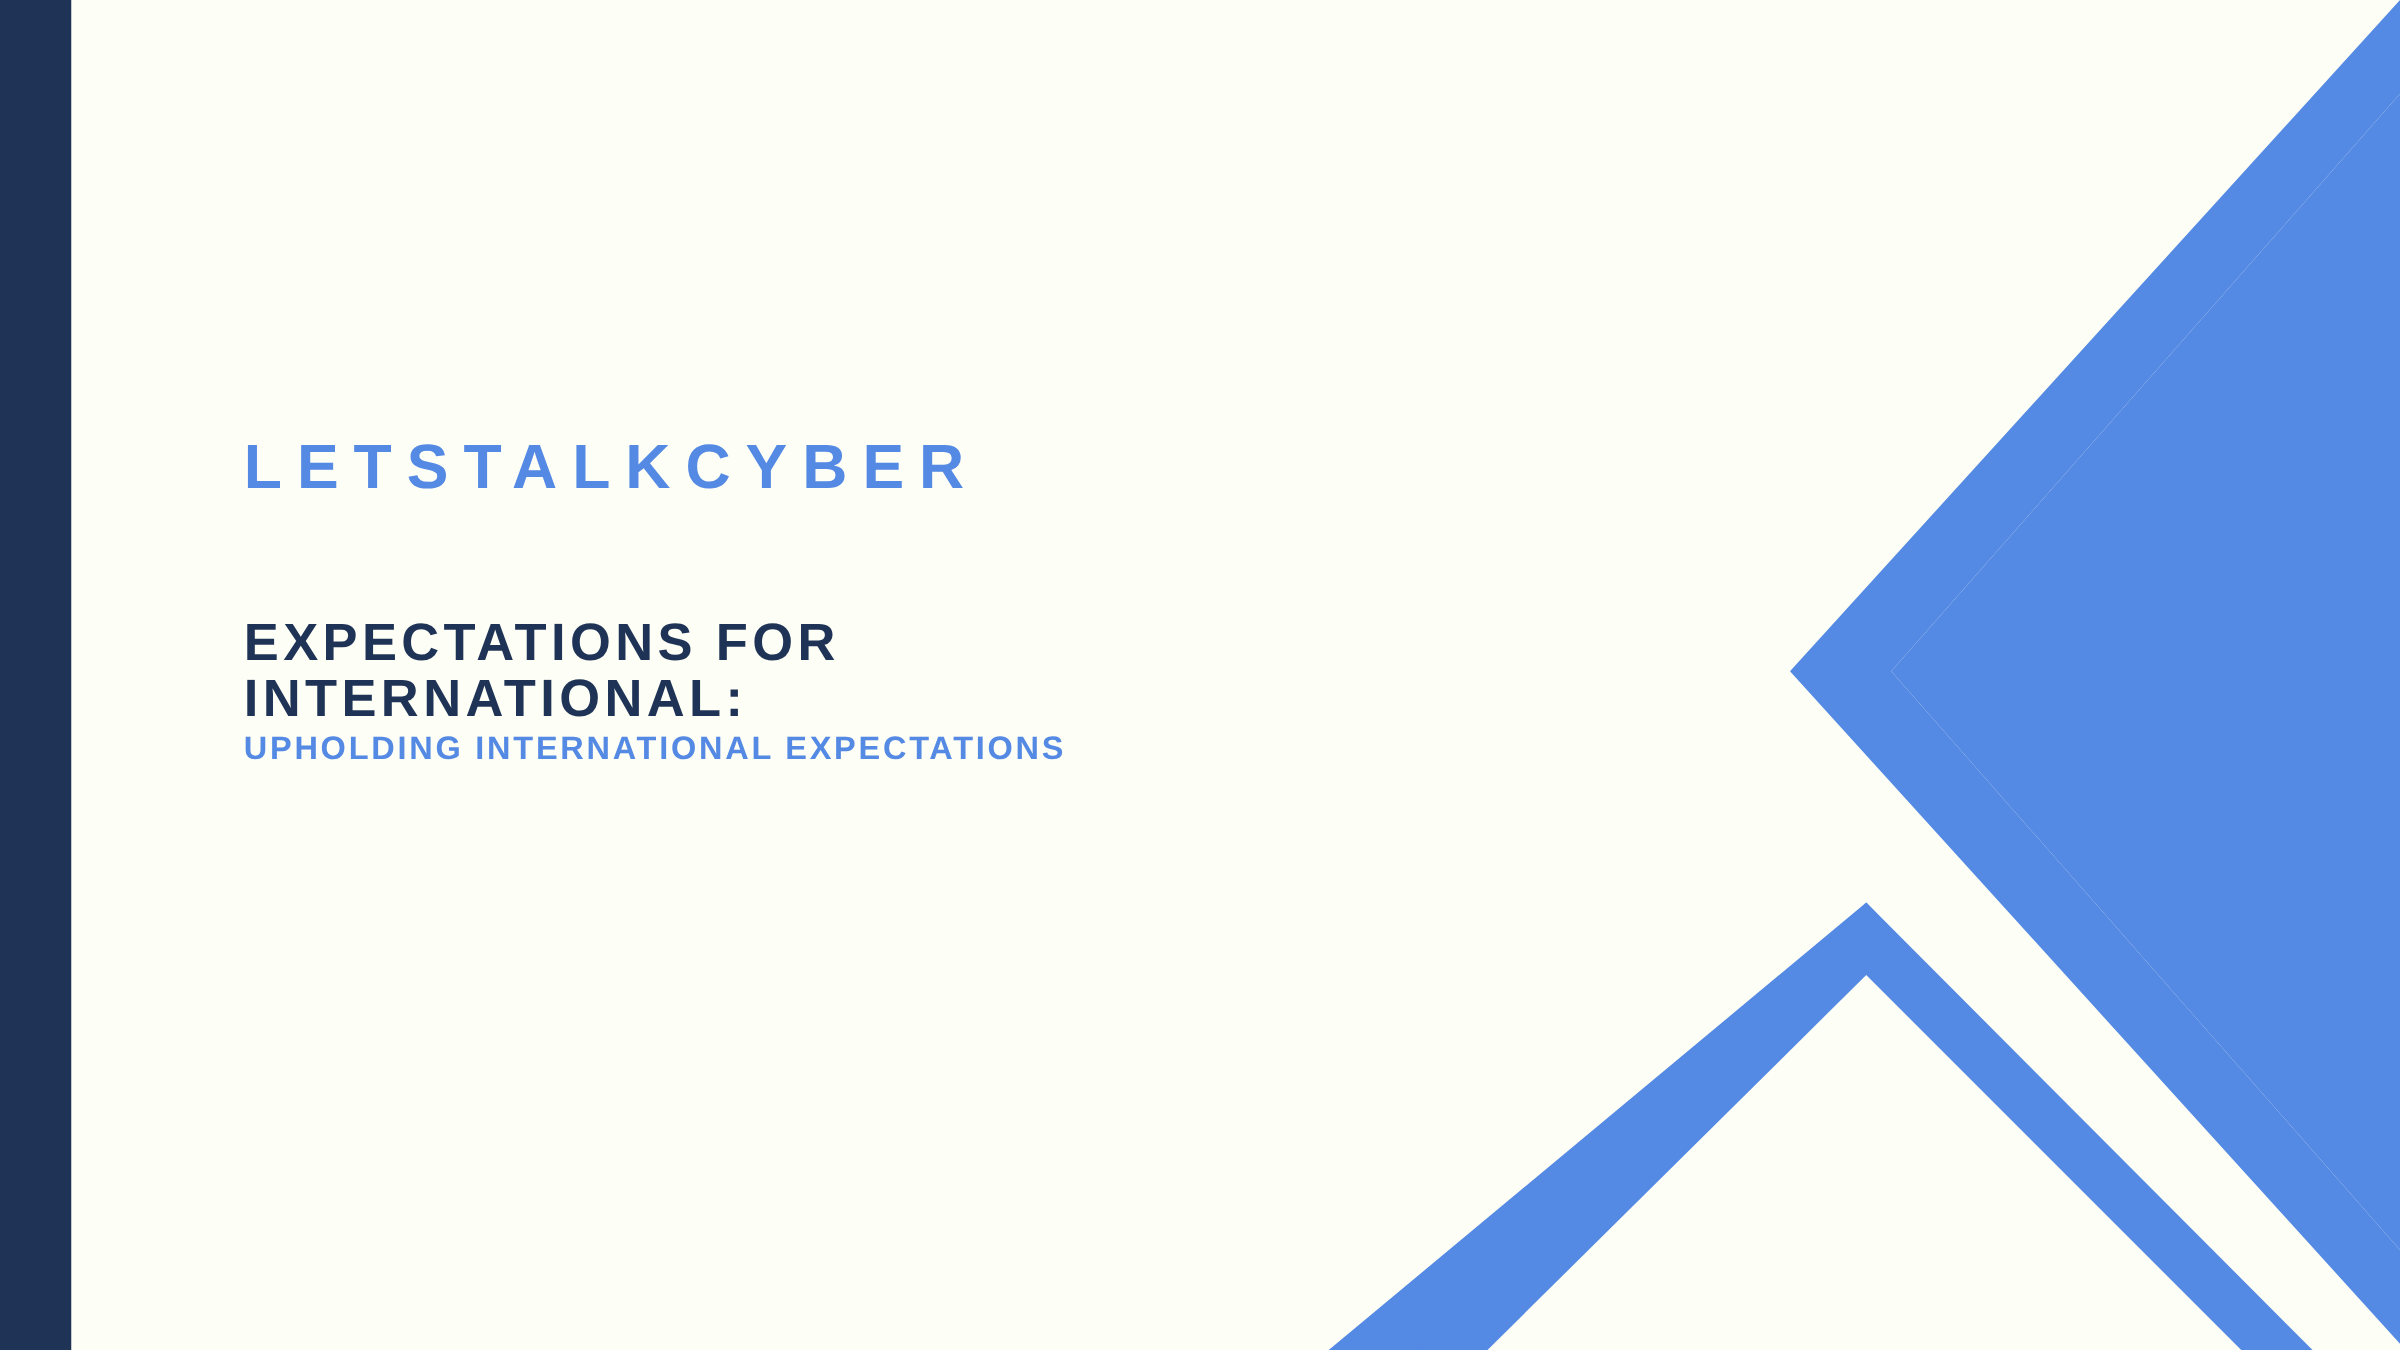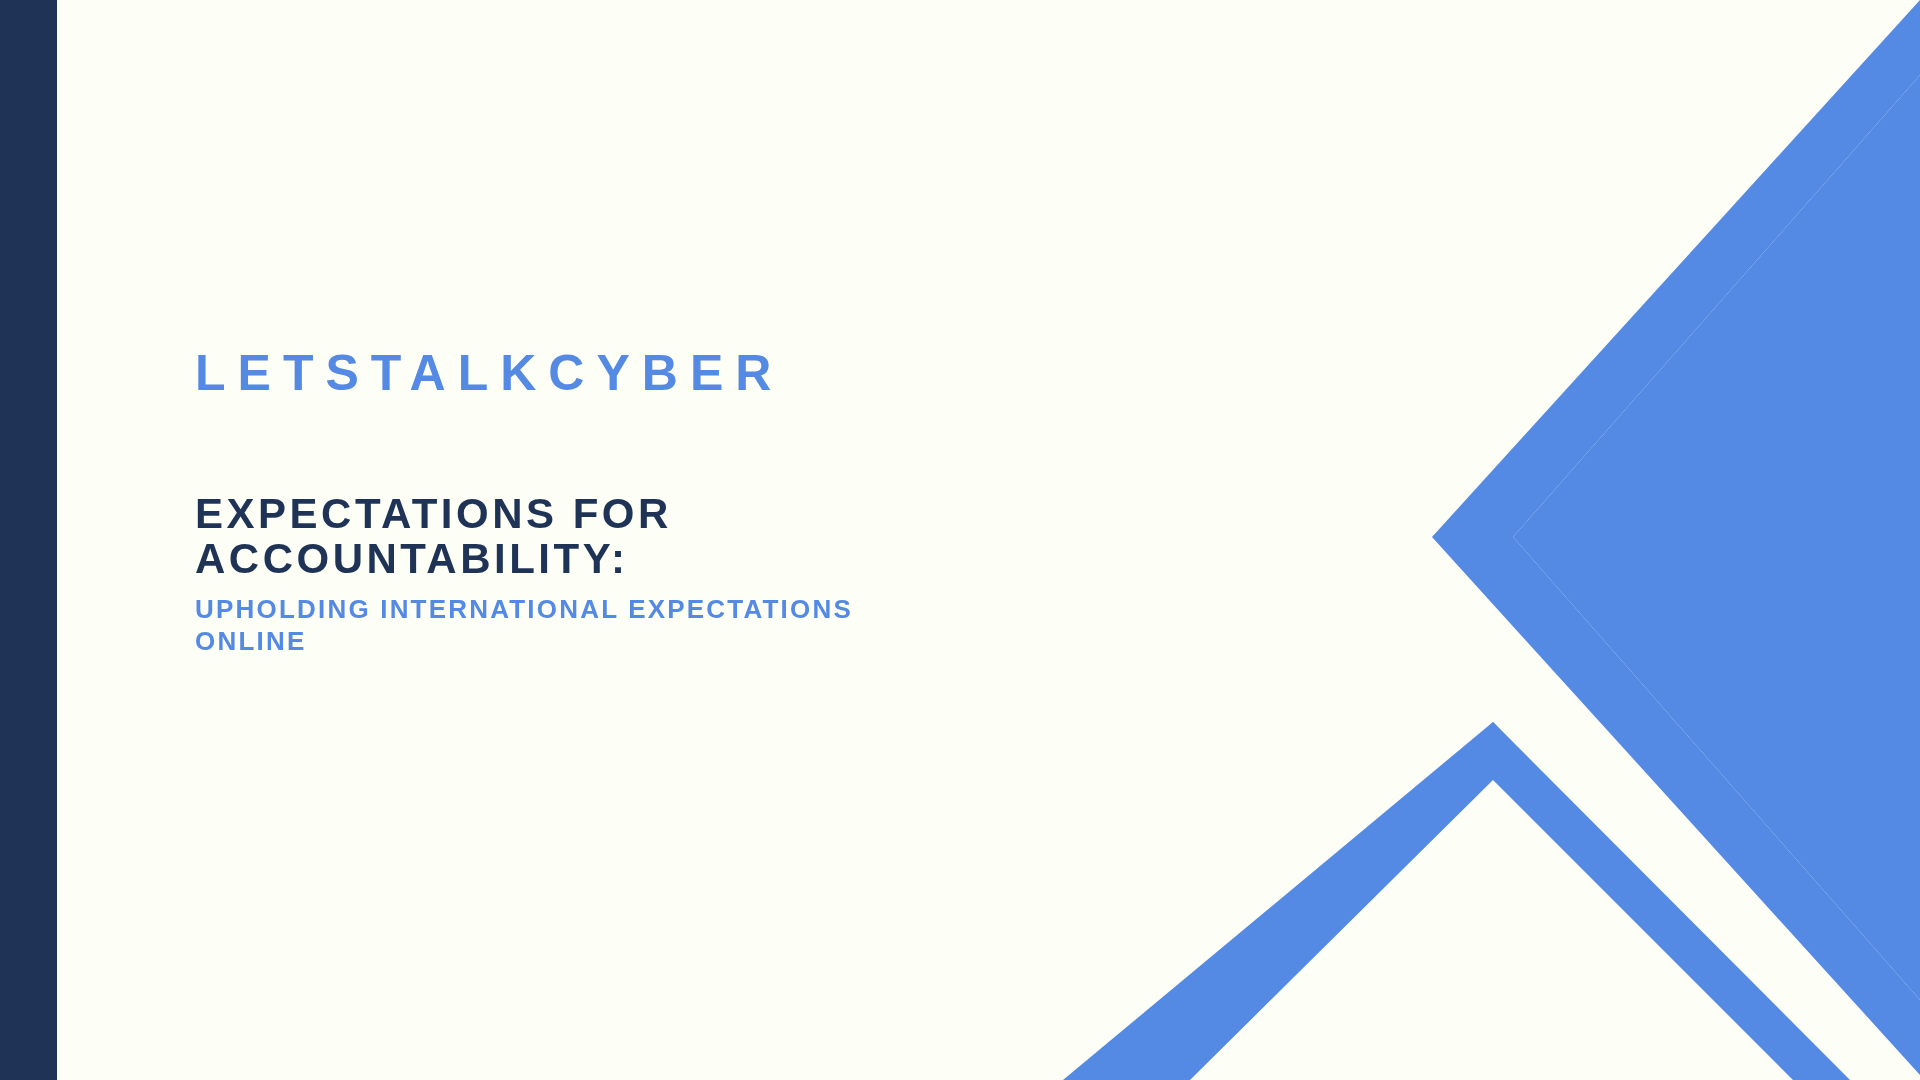--- a/index.html
+++ b/index.html
@@ -75,21 +75,21 @@
   .title-line {
     font-size: 42px;
     font-weight: 800;
     letter-spacing: 3.5px;
     color: #1E3355;
     line-height: 1.07;
     white-space: nowrap;
   }
 
   #subtitle-block {
-    margin-top: 11px;
+    margin-top: 0;
   }
 
   .subtitle-line {
     font-size: 26px;
     font-weight: 800;
     letter-spacing: 2.2px;
     color: #5489E4;
     line-height: 1.25;
     white-space: nowrap;
   }
@@ -113,22 +113,21 @@
 
     <path fill="#5489E4" d="M 1493,722 L 1133,1080 L 1190,1080 L 1493,780 L 1793,1080 L 1850,1080 Z"></path>
   </svg>
 
   <div id="content">
 
     <div id="logo">LETSTALKCYBER</div>
 
     <div id="title-block">
       <div class="title-line">EXPECTATIONS FOR</div>
-      <div class="title-line">ACCOUNTABILITY:</div>
+      <div class="title-line">INTERNATIONAL:</div>
 
       <div id="subtitle-block">
         <div class="subtitle-line">UPHOLDING INTERNATIONAL EXPECTATIONS</div>
-        <div class="subtitle-line">ONLINE</div>
       </div>
     </div>
 
   </div>
 </div>
 
 </body></html>

